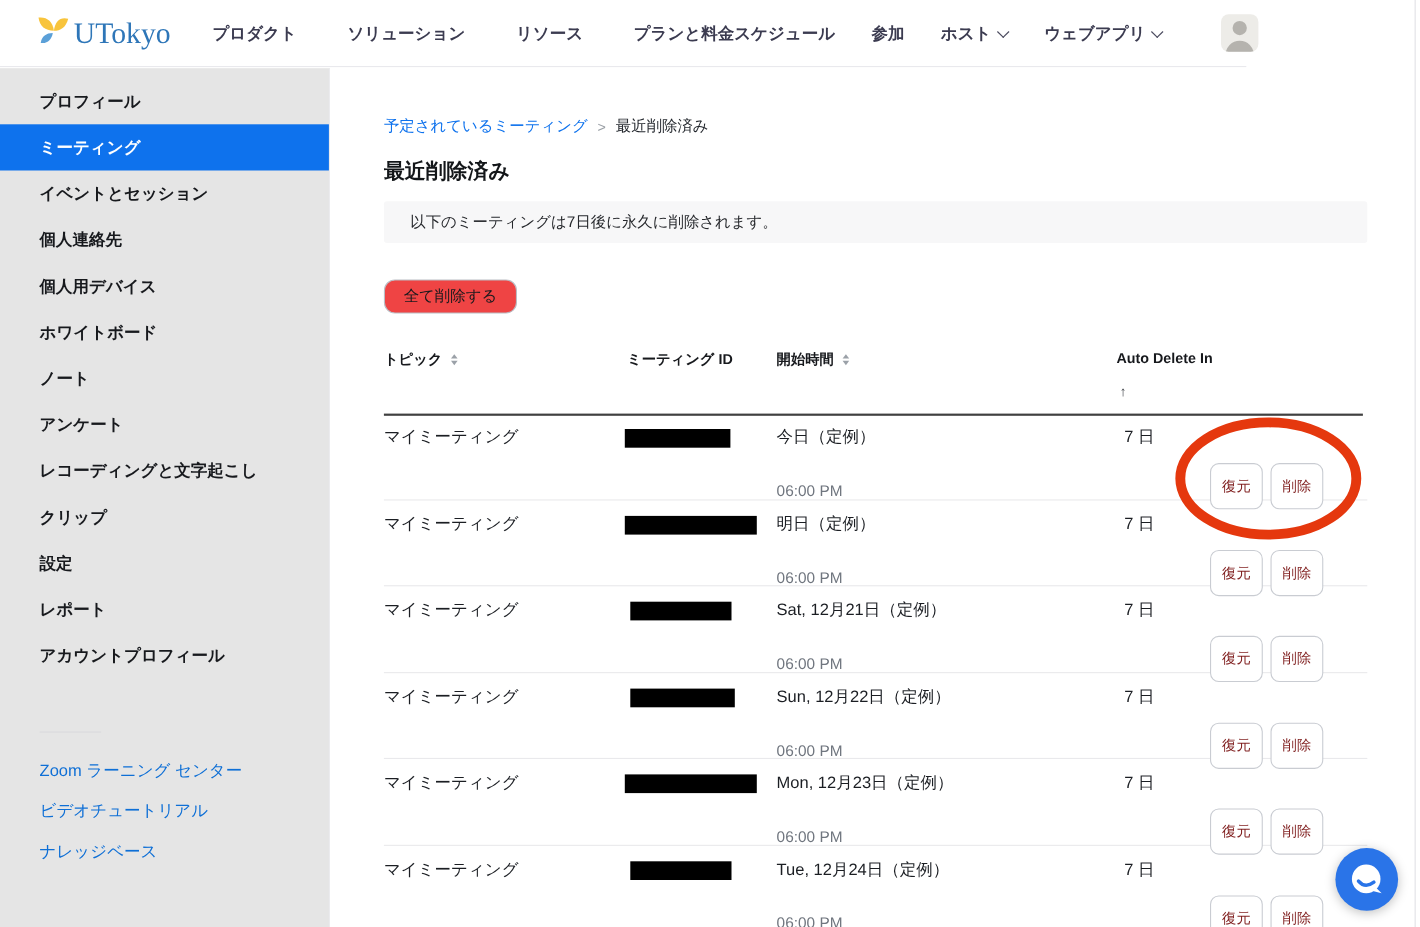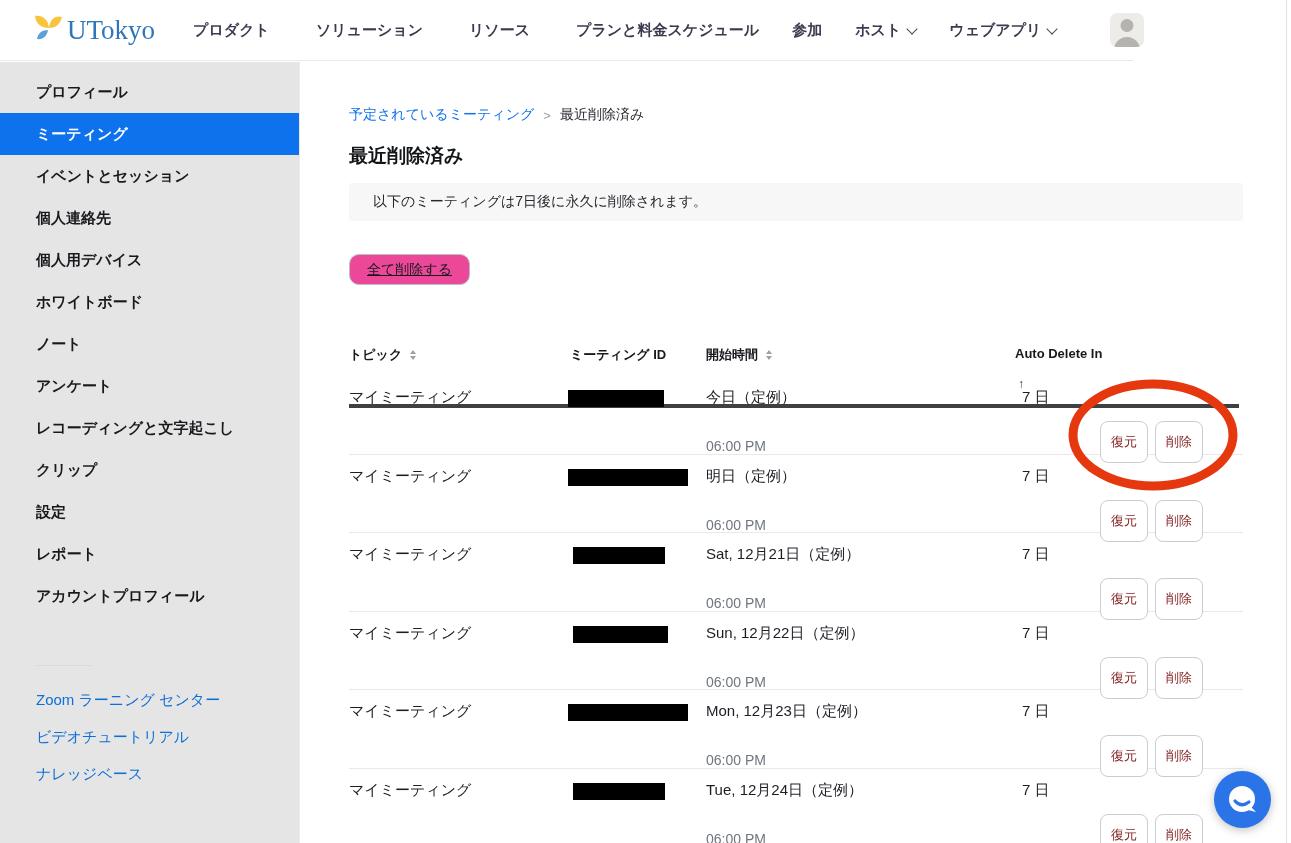--- a/index.html
+++ b/index.html
@@ -34,26 +34,26 @@
     font-weight:500;color:#0e6fd6;cursor:pointer;}
   
   .main{position:absolute;left:301px;top:62px;right:0;bottom:0;background:#fff;border-radius:25px;}
   .breadcrumb{position:absolute;left:48px;top:44px;display:flex;gap:9px;align-items:center;font-size:14px;}
   .crumb-link{color:#0e72ed;cursor:pointer;}
   .crumb-sep{color:#9aa0a6;font-size:13px;}
   .crumb-current{color:#1f2329;}
   .page-title{position:absolute;left:48px;top:81px;font-size:19px;font-weight:700;color:#131619;}
   .notice{position:absolute;left:48px;right:48px;top:121px;height:38px;background:#f7f7f8;border-radius:3px;
     display:flex;align-items:center;padding-left:24px;font-size:14px;color:#26282c;box-sizing:border-box;}
-  .delete-all{position:absolute;left:48px;top:192px;height:31px;padding:0 17px;background:#ec4899;
+  .delete-all{position:absolute;left:48px;top:192px;height:31px;padding:0 17px;background:#ef4444;
     border:1px solid #babdc4;border-radius:10px;font-size:14px;color:#17191d;
-    display:flex;align-items:center;cursor:pointer;text-decoration:underline;}
-  
-  .thead{position:absolute;left:48px;right:52px;top:252px;height:62px;border-bottom:4px solid #404040;
-    font-size:13px;font-weight:700;color:#17191d;margin-top:28px;}
+    display:flex;align-items:center;cursor:pointer;}
+  
+  .thead{position:absolute;left:48px;right:52px;top:252px;height:62px;border-bottom:2px solid #404040;
+    font-size:13px;font-weight:700;color:#17191d;}
   .th{position:absolute;top:4px;display:flex;align-items:center;}
   .th-topic{left:0;}
   .th-id{left:221px;}
   .th-start{left:357px;}
   .th-auto{left:666px;}
   .th-arrow{position:absolute;left:669px;top:35px;font-size:12px;font-weight:700;color:#30343a;}
   .sorter{display:inline-flex;flex-direction:column;gap:2px;margin-left:8px;}
   .tri-up{width:0;height:0;border-left:3.5px solid transparent;border-right:3.5px solid transparent;border-bottom:4px solid #9ba1a8;}
   .tri-down{width:0;height:0;border-left:3.5px solid transparent;border-right:3.5px solid transparent;border-top:4px solid #9ba1a8;}
   .tbody{position:absolute;left:48px;right:48px;top:314px;}

